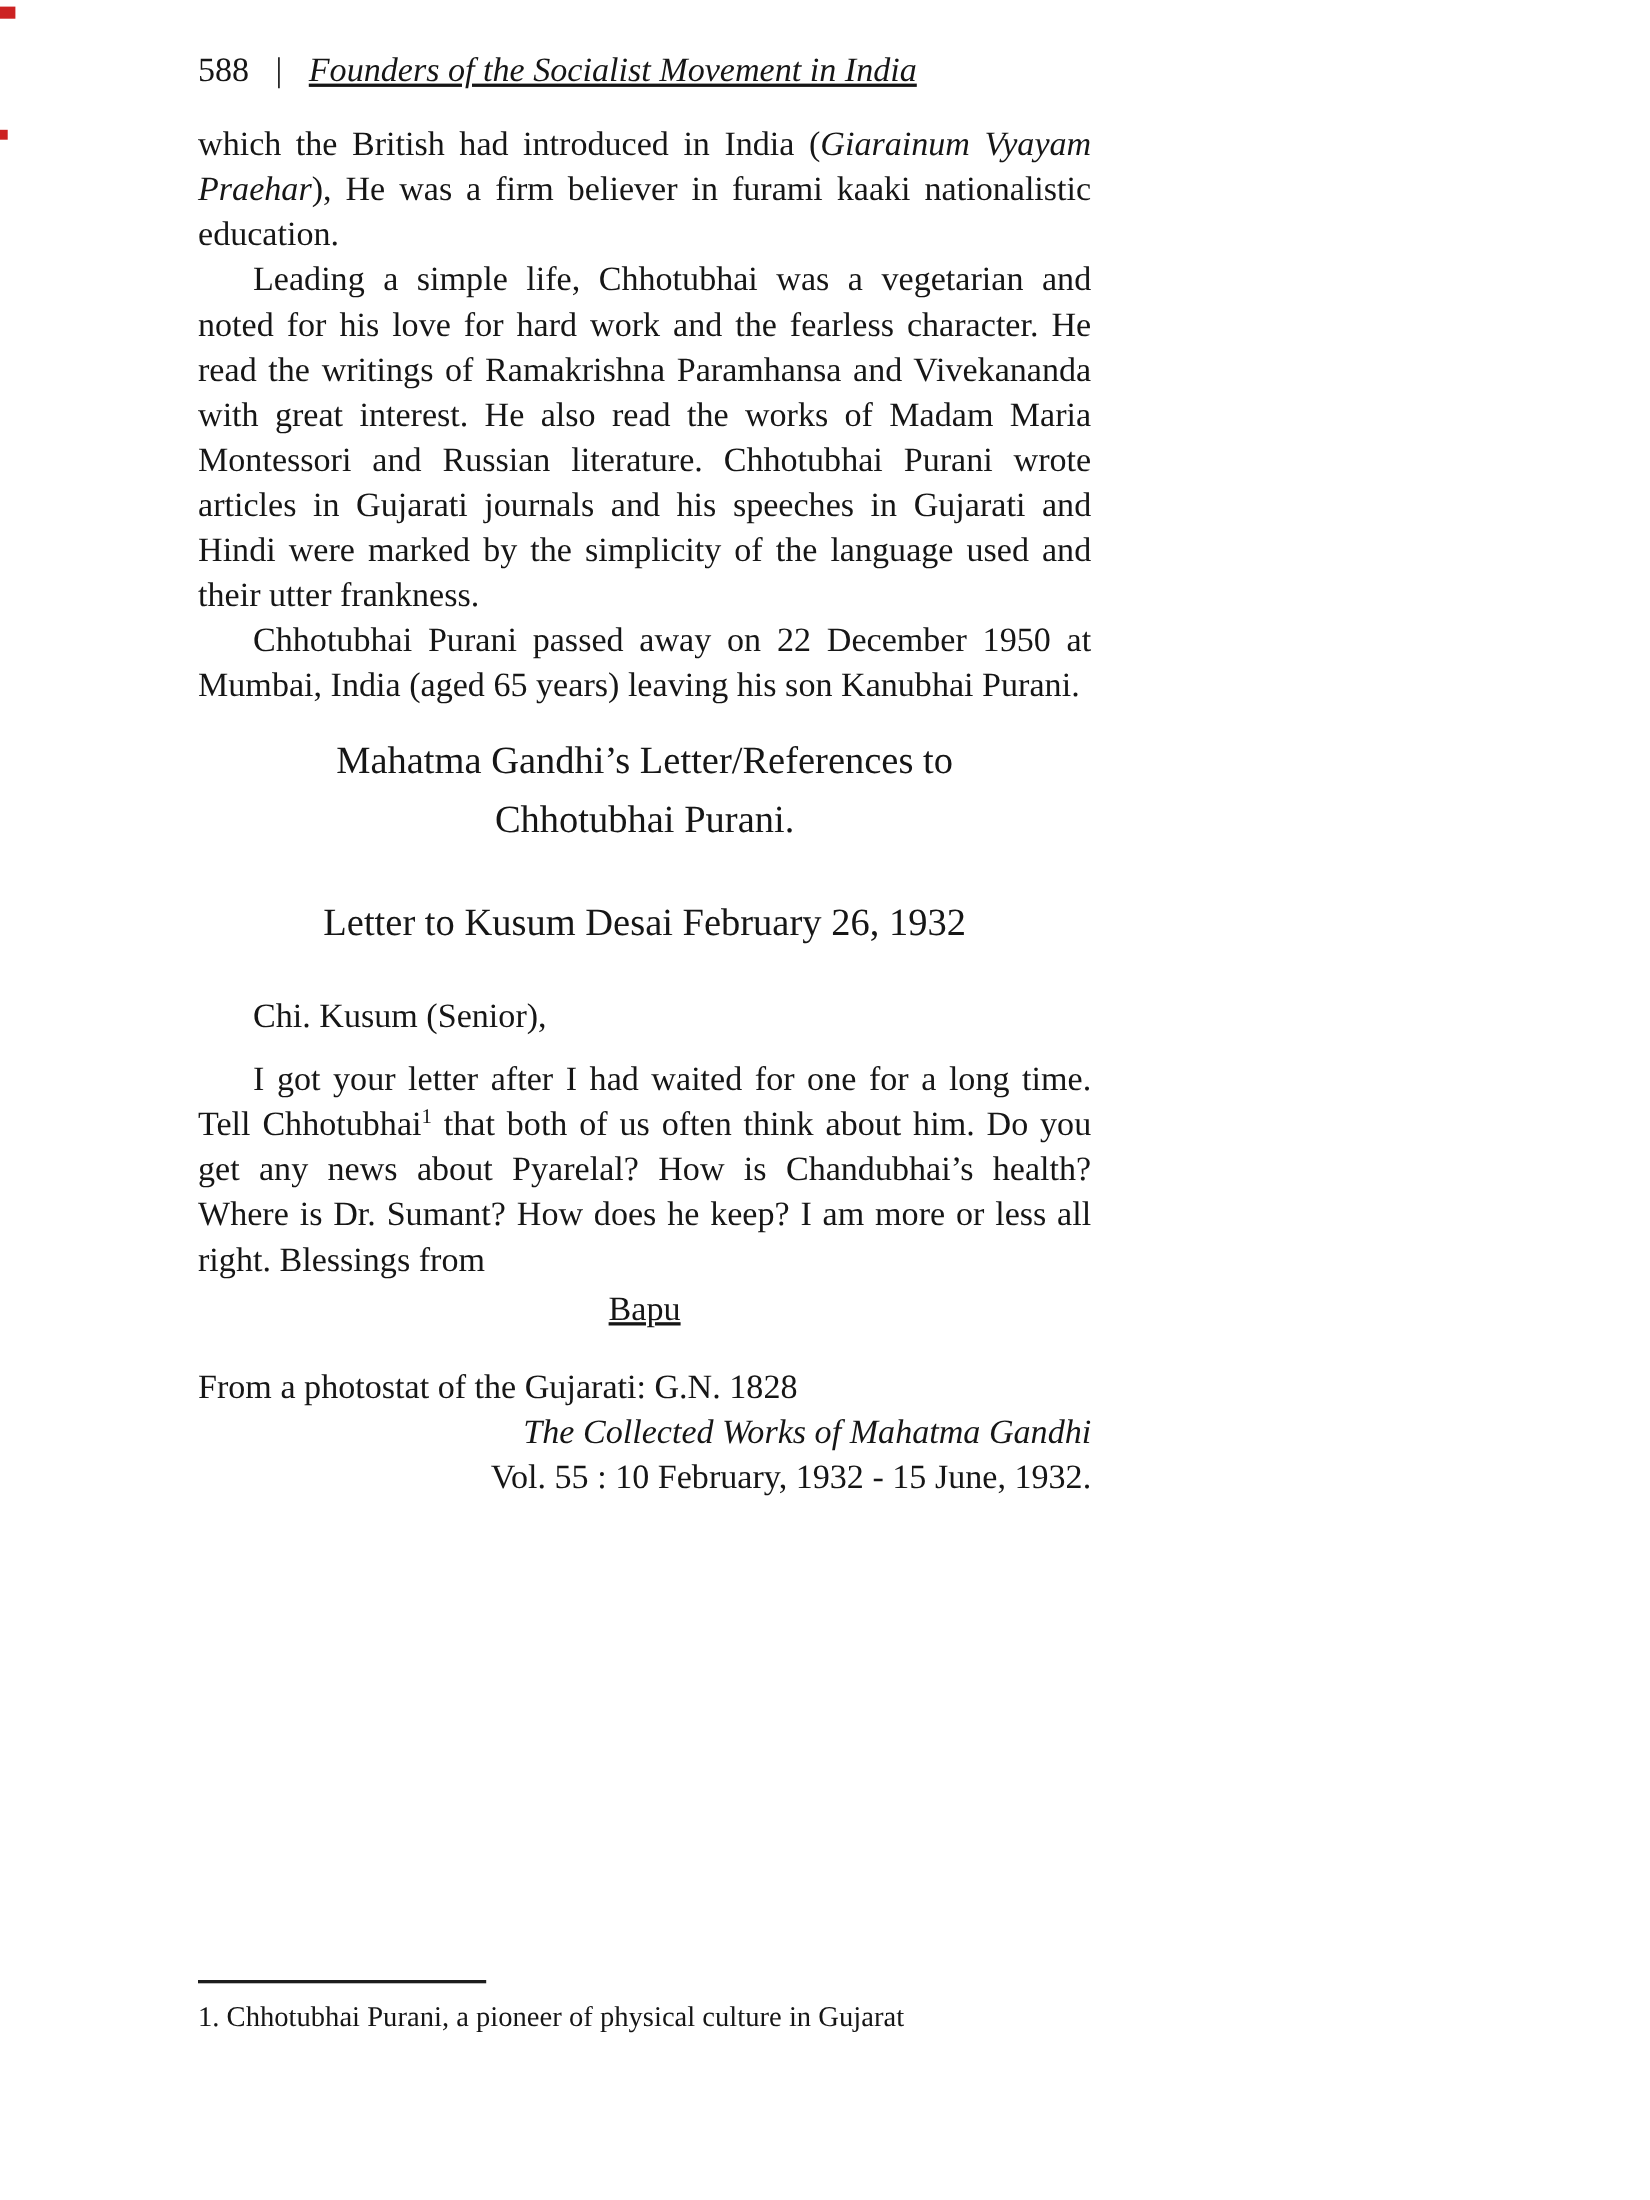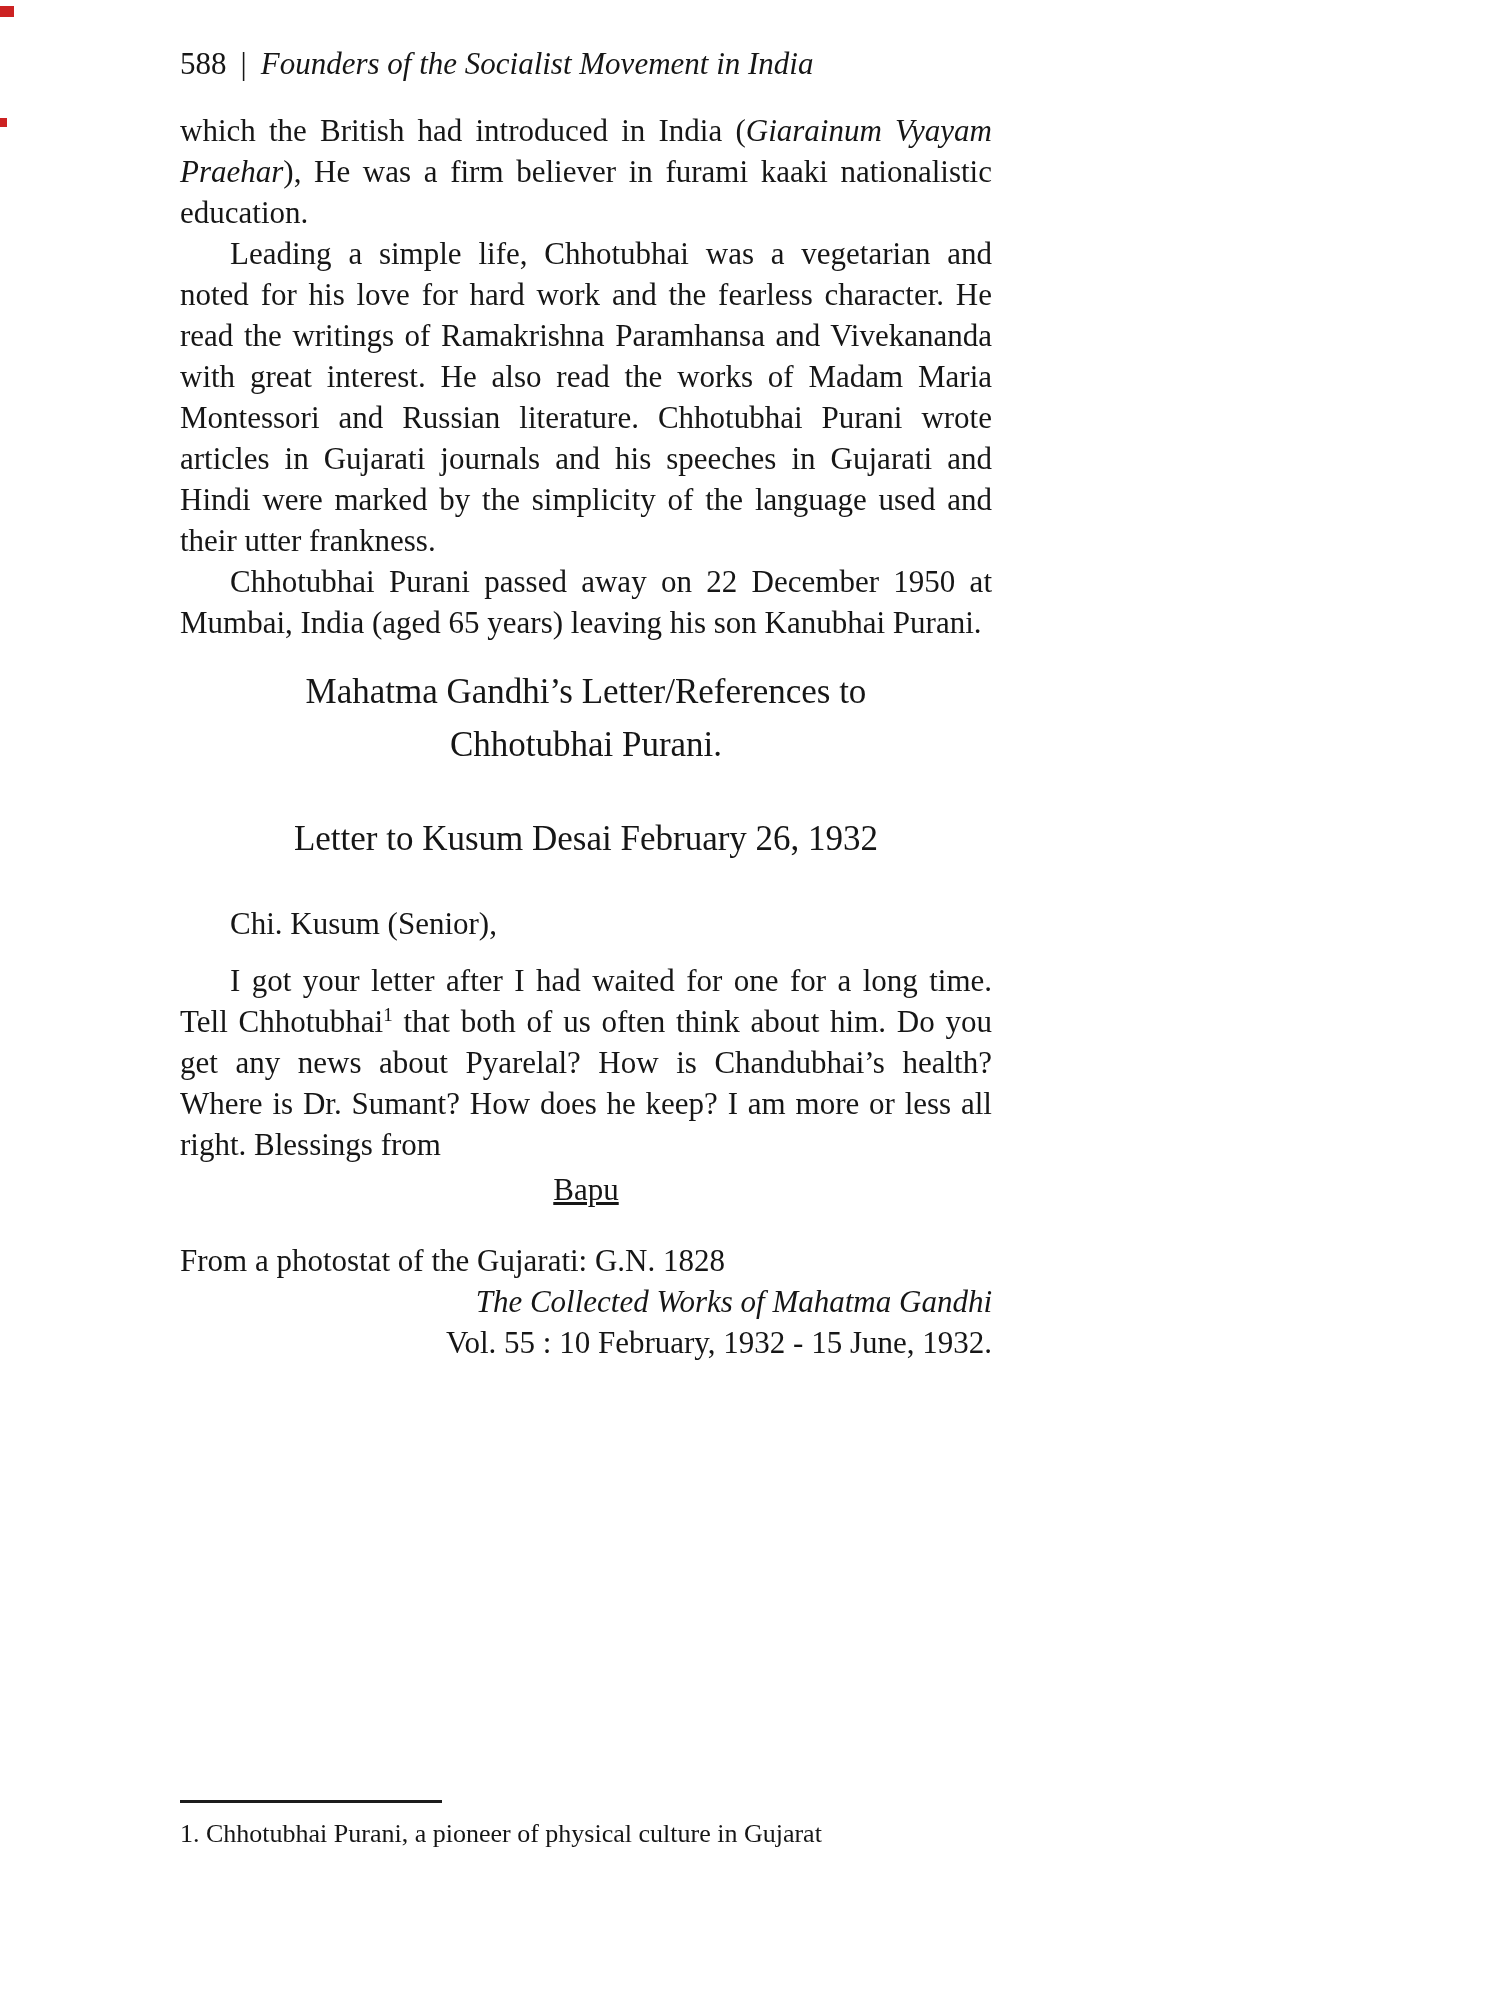--- a/index.html
+++ b/index.html
@@ -24,26 +24,26 @@
 
   .page {
     position: absolute;
     left: 180px;
     top: 44px;
     width: 812px;
   }
   .running-head {
     display: flex;
     align-items: baseline;
-    gap: 14px;
+    gap: 24px;
     font-size: 31px;
     line-height: 40px;
     margin: 0 0 26px 0;
   }
-  .running-head .title { font-style: italic; }
+  .running-head .title { font-style: italic; text-decoration: underline; }
 
   p { margin: 0; }
   .body-para {
     font-size: 31px;
     line-height: 41px;
     text-align: justify;
   }
   .indent { text-indent: 50px; }
 
   .center-heading {

